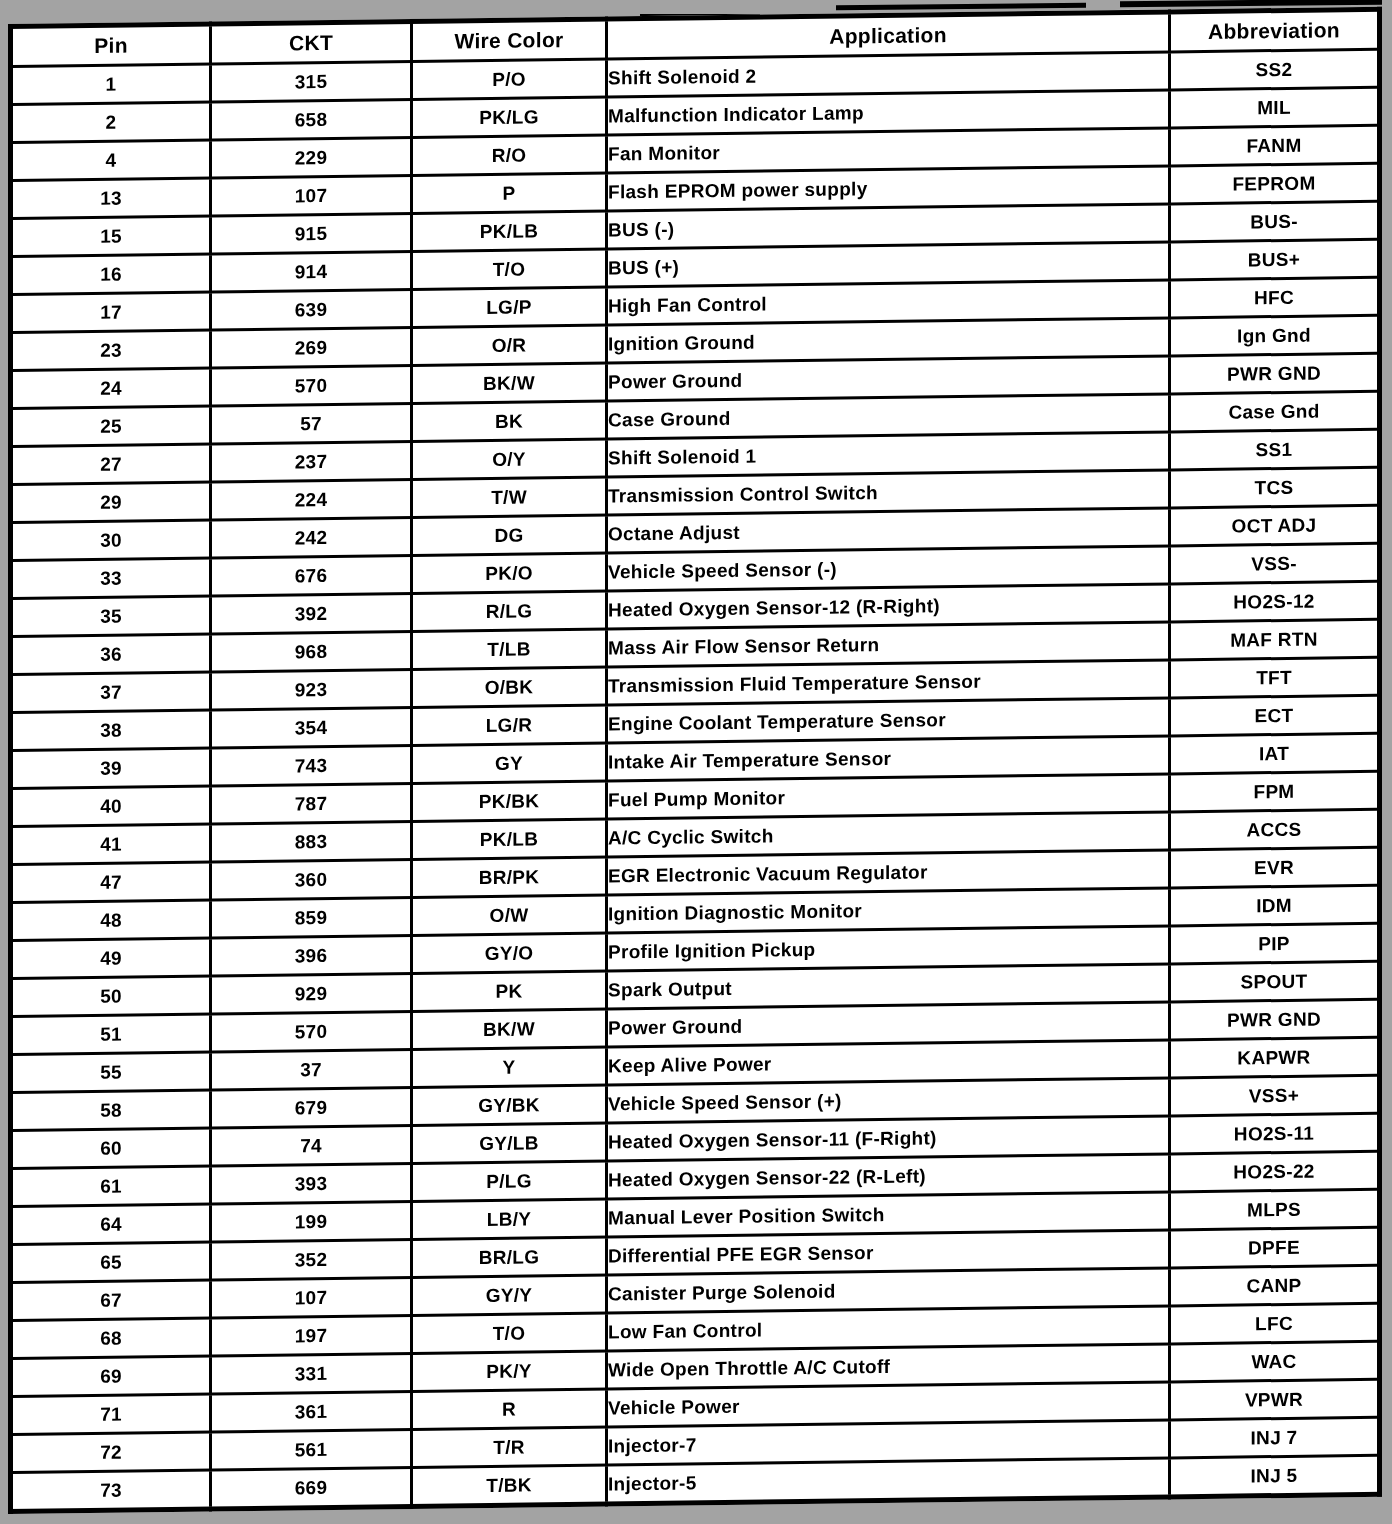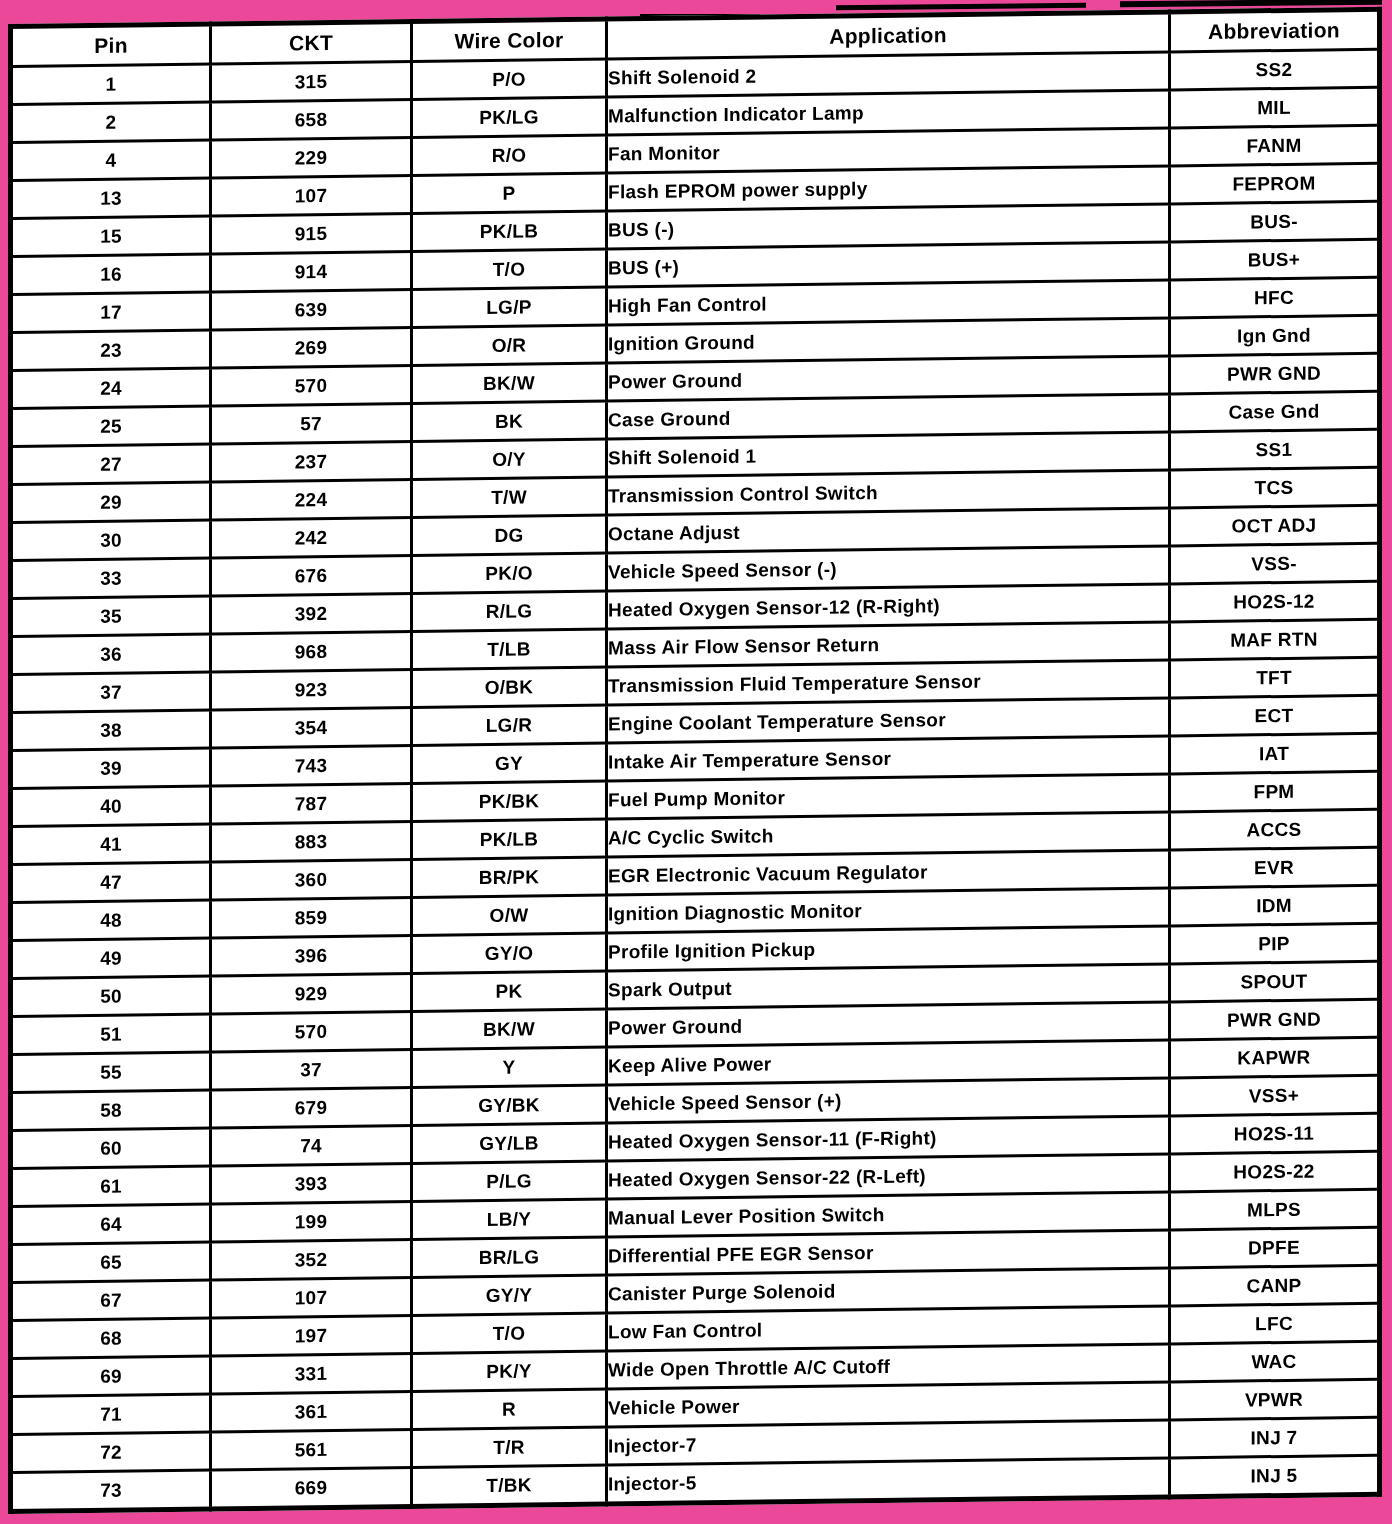--- a/index.html
+++ b/index.html
@@ -7,21 +7,21 @@
     padding: 0;
     background: #ffffff;
     width: 1392px;
     height: 1524px;
     overflow: hidden;
   }
   .page {
     position: relative;
     width: 1392px;
     height: 1524px;
-    background: #ec4899;
+    background: #a3a3a3;
     font-family: "Liberation Sans", sans-serif;
     color: #000;
   }
   
   .artifact {
     position: absolute;
     background: #000;
   }
   .artifact.a1 { top: 4px;  left: 836px;  width: 250px; height: 5px; transform: skewY(-0.6deg); }
   .artifact.a2 { top: 0px;  left: 1120px; width: 262px; height: 6px; transform: skewY(-0.6deg); }

